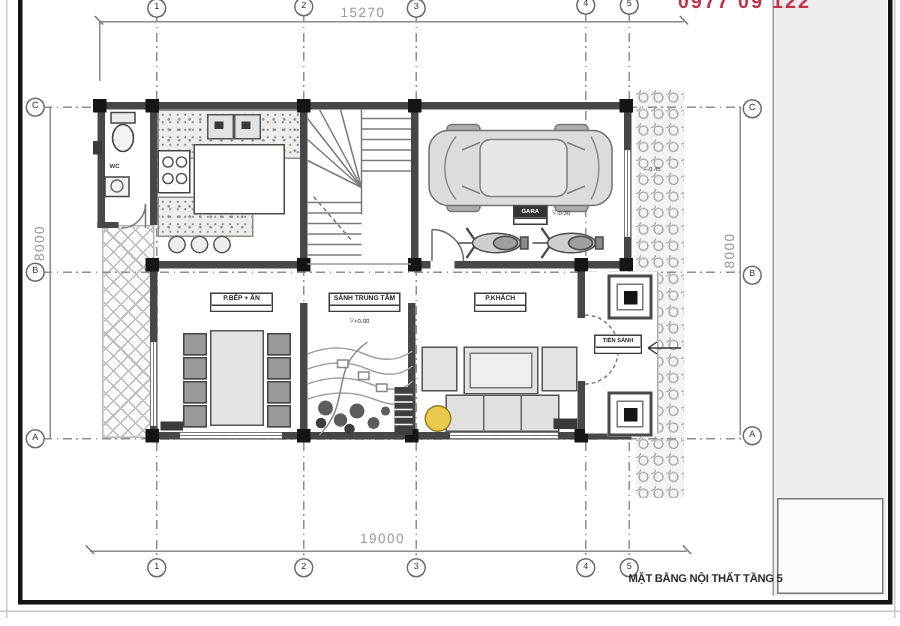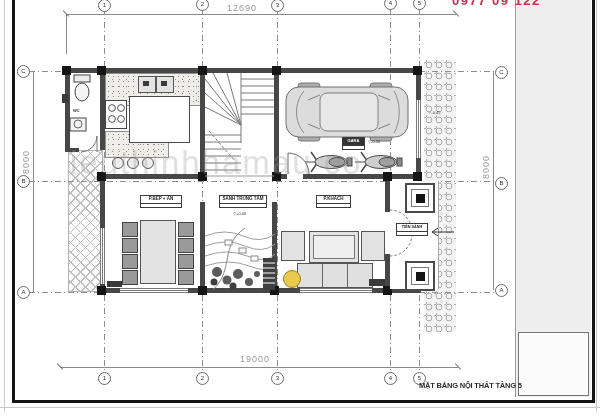--- a/index.html
+++ b/index.html
@@ -94,21 +94,21 @@
   <div class="gv" style="left:390px;"></div>
   <div class="gv" style="left:419px;"></div>
   <div class="gh" style="top:71px;"></div>
   <div class="gh" style="top:181px;"></div>
   <div class="gh" style="top:292px;"></div>
 
   <div class="dimline" style="left:66px;top:14px;width:390px;height:1px;"></div>
   <div class="dimline" style="left:66px;top:14px;width:1px;height:40px;"></div>
   <div class="tick" style="left:62px;top:13px;"></div>
   <div class="tick" style="left:452px;top:13px;"></div>
-  <div class="dimtxt" style="left:227px;top:3px;">12690</div>
+  <div class="dimtxt" style="left:227px;top:3px;">15270</div>
 
   <div class="dimline" style="left:60px;top:367px;width:398px;height:1px;"></div>
   <div class="tick" style="left:56px;top:366px;"></div>
   <div class="tick" style="left:454px;top:366px;"></div>
   <div class="dimtxt" style="left:240px;top:354px;">19000</div>
 
   <div class="dimline" style="left:33px;top:71px;width:1px;height:221px;"></div>
   <div class="dimtxt dimv" style="left:21px;top:150px;">8000</div>
 
   <div class="dimline" style="left:493px;top:72px;width:1px;height:218px;"></div>
@@ -353,16 +353,15 @@
       <div class="mid">
         <div class="core"></div>
       </div>
     </div>
   <div class="pcol" style="left:405px;top:261px;">
       <div class="mid">
         <div class="core"></div>
       </div>
     </div>
 
-  <div class="watermark">ieuthinhhamau co</div>
 
   <div class="frame"></div>
 </div>
 
 </body></html>

